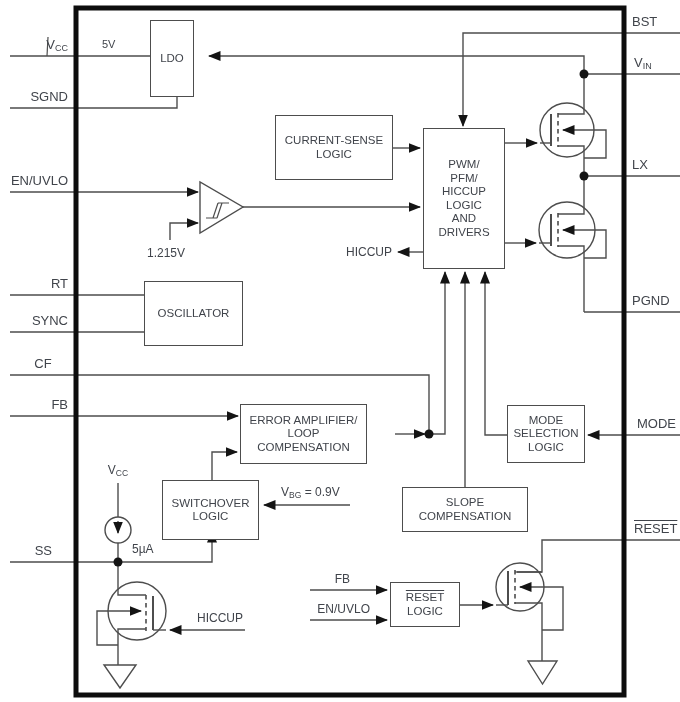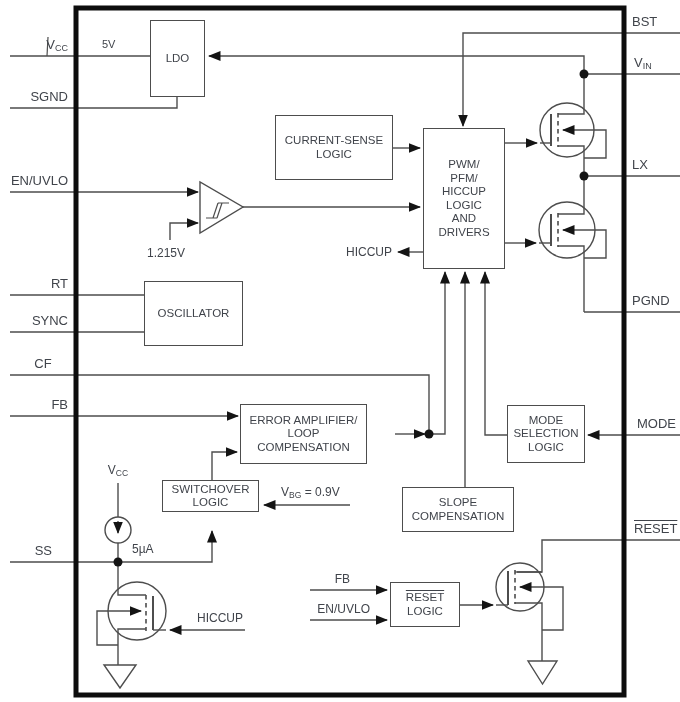--- a/index.html
+++ b/index.html
@@ -134,21 +134,21 @@
     <g>
       <circle class="dot" cx="584" cy="74" r="4.5"></circle>
       <circle class="dot" cx="584" cy="176" r="4.5"></circle>
       <circle class="dot" cx="429" cy="434" r="4.5"></circle>
       <circle class="dot" cx="118" cy="562" r="4.5"></circle>
     </g>
 
     <rect class="chipborder" x="76" y="8" width="548" height="687"></rect>
   </svg>
 
-  <div class="blk" style="left:150px;top:20px;width:55px;height:77px;">
+  <div class="blk" style="left:150px;top:20px;width:44px;height:77px;">
     <span>LDO</span>
   </div>
   <div class="blk" style="left:275px;top:115px;width:118px;height:65px;">
     <span>CURRENT-SENSE</span>
     <span>LOGIC</span>
   </div>
   <div class="blk" style="left:423px;top:128px;width:82px;height:141px;">
     <span>PWM/</span>
     <span>PFM/</span>
     <span>HICCUP</span>
@@ -161,25 +161,25 @@
   </div>
   <div class="blk" style="left:240px;top:404px;width:127px;height:60px;">
     <span>ERROR AMPLIFIER/</span>
     <span>LOOP COMPENSATION</span>
   </div>
   <div class="blk" style="left:507px;top:405px;width:78px;height:58px;">
     <span>MODE</span>
     <span>SELECTION</span>
     <span>LOGIC</span>
   </div>
-  <div class="blk" style="left:162px;top:480px;width:97px;height:32px;justify-content:center;">
+  <div class="blk" style="left:162px;top:480px;width:97px;height:60px;justify-content:center;">
     <span>SWITCHOVER</span>
     <span>LOGIC</span>
   </div>
-  <div class="blk" style="left:402px;top:487px;width:112px;height:45px;">
+  <div class="blk" style="left:402px;top:487px;width:126px;height:45px;">
     <span>SLOPE</span>
     <span>COMPENSATION</span>
   </div>
   <div class="blk" style="left:390px;top:582px;width:70px;height:45px;">
     <span class="ovl">RESET</span>
     <span>LOGIC</span>
   </div>
 
   <div class="lbl" style="left:18px;top:37px;width:50px;text-align:right;"><span>V</span><sub>CC</sub></div>
   <div class="lbl" style="left:18px;top:89px;width:50px;text-align:right;"><span>SGND</span></div>

